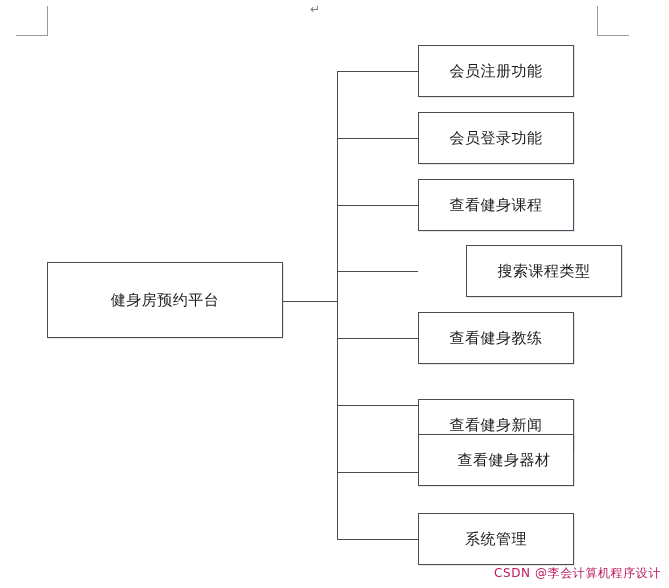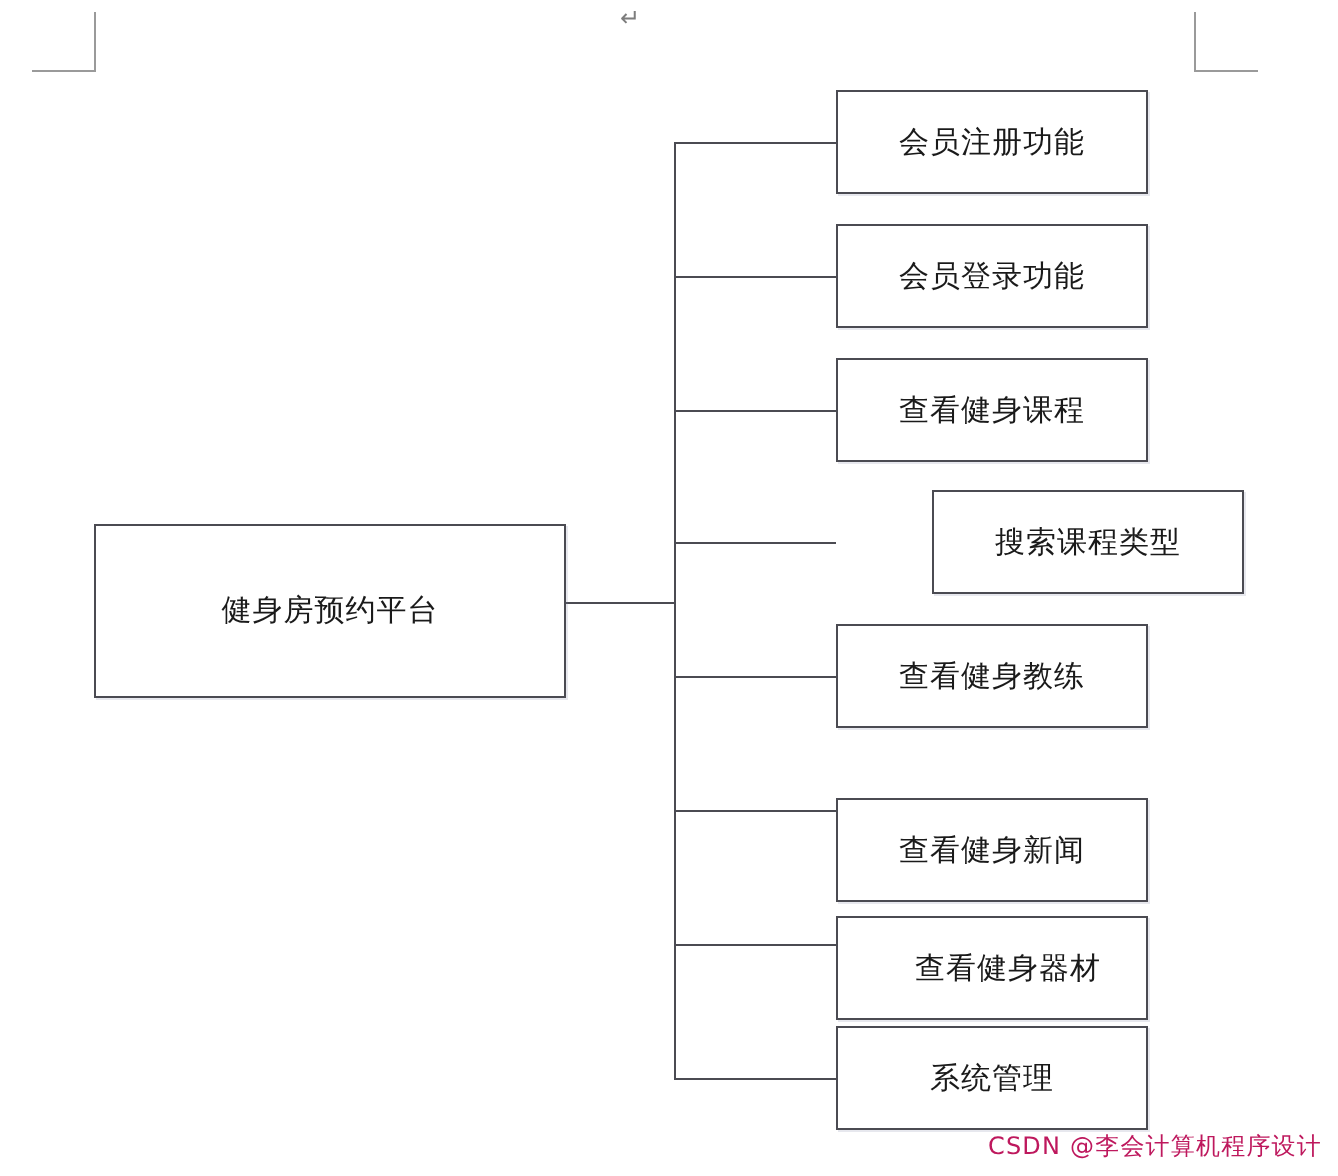--- a/index.html
+++ b/index.html
@@ -69,21 +69,21 @@
     font-family: "DejaVu Sans", "Liberation Sans", sans-serif;
     font-size: 15px;
     letter-spacing: 0.5px;
     box-shadow: 1px 1px 0 rgba(120,130,160,0.18);
   }
 
   .node.root {
     left: 47px;
     top: 262px;
     width: 236px;
-    height: 87px;
+    height: 76px;
     font-size: 15px;
   }
 
   .node.leaf {
     left: 418px;
     width: 156px;
     height: 52px;
   }
 
   
@@ -164,21 +164,21 @@
   </div>
   <div class="node leaf" style="top:245px;margin-left:48px;">
     <span>搜索课程类型</span>
   </div>
   <div class="node leaf" style="top:312px;">
     <span>查看健身教练</span>
   </div>
   <div class="node leaf" style="top:379px;margin-top:20px;">
     <span>查看健身新闻</span>
   </div>
-  <div class="node leaf" style="top:458px;padding-left:16px;">
+  <div class="node leaf" style="top:434px;padding-left:16px;">
     <span>查看健身器材</span>
   </div>
   <div class="node leaf" style="top:513px;">
     <span>系统管理</span>
   </div>
 
   <div class="watermark">CSDN @李会计算机程序设计</div>
 
 </div>
 

